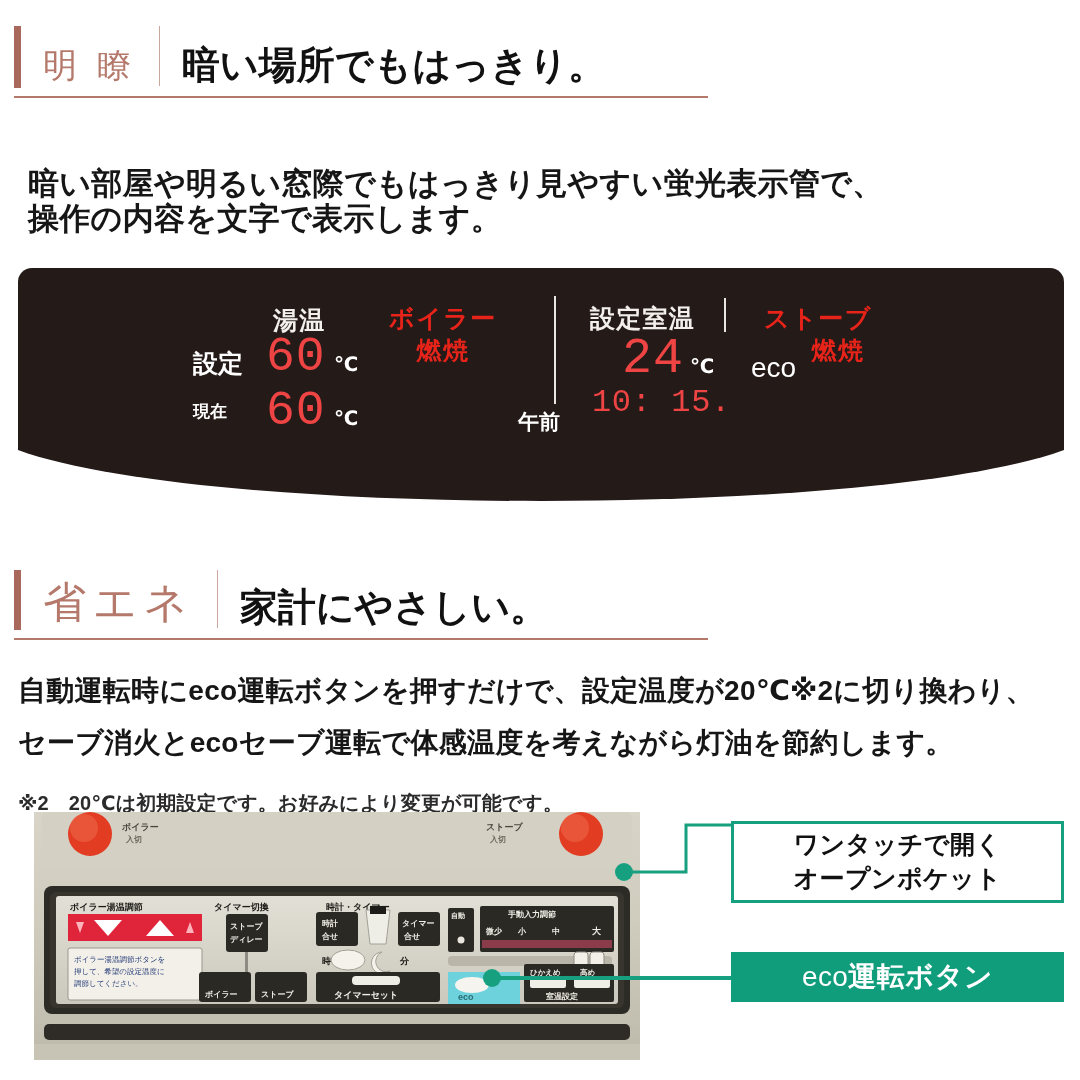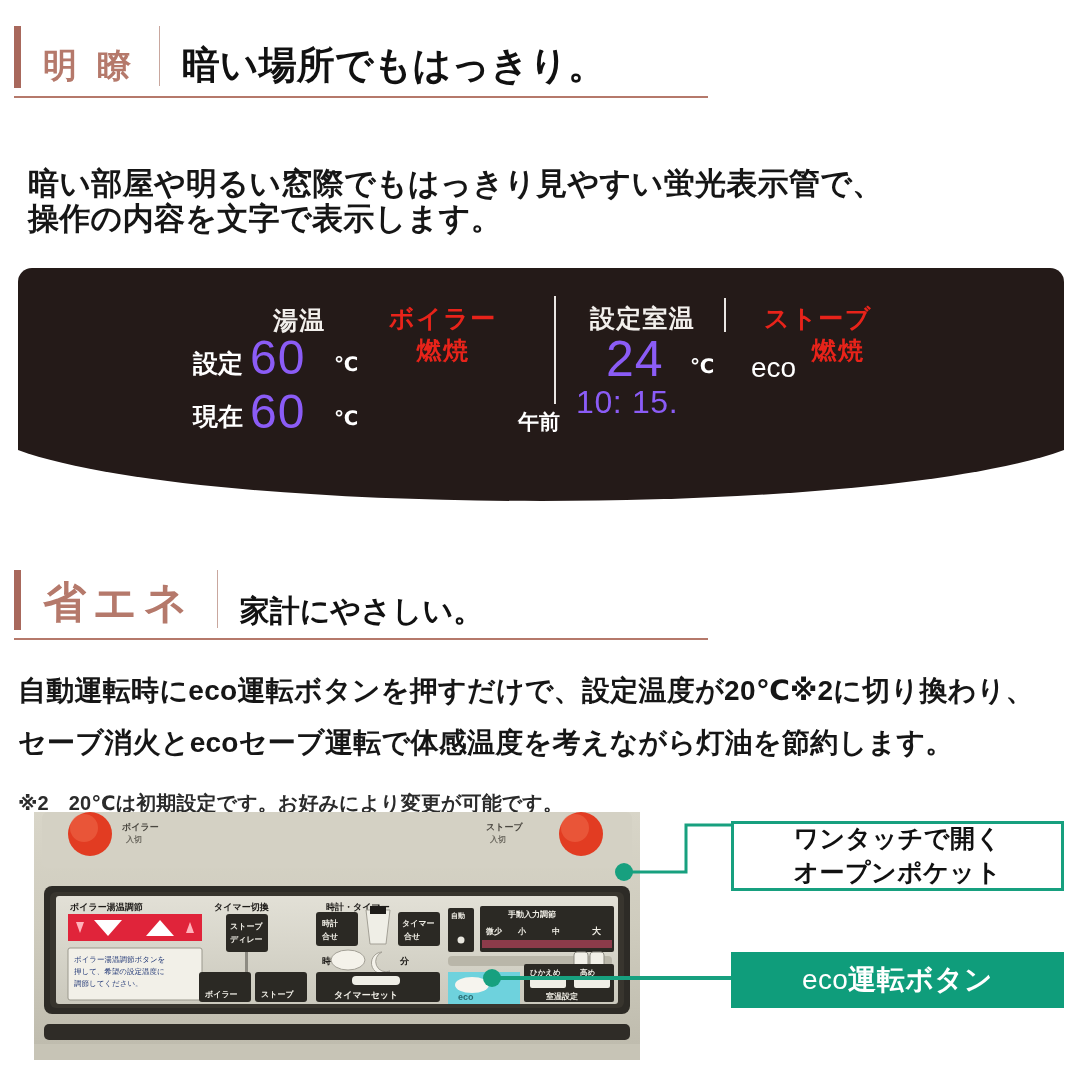--- a/index.html
+++ b/index.html
@@ -27,21 +27,21 @@
     background: #a8685c;
     flex: 0 0 auto;
   }
   .head-inner {
     display: flex;
     align-items: flex-end;
     padding-left: 22px;
   }
   .head-tag {
     color: #b5796b;
-    font-weight: 700;
+    font-weight: 400;
     letter-spacing: 0.16em;
     line-height: 1;
     text-align: right;
   }
   .head-divider {
     width: 1px;
     background: #c9a79e;
     margin: 0 22px 2px 22px;
     align-self: stretch;
   }
@@ -98,25 +98,26 @@
   .vfd-red {
     position: absolute;
     font-weight: 700;
     color: #e8231a;
     letter-spacing: 0.06em;
     white-space: nowrap;
     text-align: center;
   }
   .vfd-seg {
     position: absolute;
-    font-family: Liberation Sans, sans-serif;
+    font-family: Liberation Mono, monospace;
     font-weight: 400;
-    color: #8b5cf6;
+    color: #ef4444;
     white-space: nowrap;
     letter-spacing: 0.02em;
+    margin-left: 16px;
   }
   .vfd-small {
     position: absolute;
     font-weight: 700;
     color: #ffffff;
     white-space: nowrap;
   }
   .vfd-sep {
     position: absolute;
     width: 2px;
@@ -139,34 +140,34 @@
     display: flex;
     flex-direction: column;
     align-items: center;
     justify-content: center;
     text-align: center;
   }
   #callout-pocket {
     left: 731px;
     top: 821px;
     width: 333px;
-    height: 70px;
+    height: 82px;
     border: 3px solid #17a07f;
     background: #ffffff;
     color: #111111;
     font-weight: 700;
     line-height: 1.35;
     font-size: 25px;
     letter-spacing: 0.02em;
   }
   #callout-eco {
     left: 731px;
     top: 952px;
     width: 333px;
-    height: 56px;
+    height: 50px;
     background: #0f9d7b;
     color: #ffffff;
     font-weight: 700;
     font-size: 28px;
     letter-spacing: 0.02em;
   }
   #callout-eco .eco-word {
     font-weight: 400;
     letter-spacing: 0.01em;
   }
@@ -198,21 +199,21 @@
   </svg>
 
   <div class="vfd-content">
 
     <div class="vfd-label" style="left:255px; top:36px; font-size:25px;">湯温</div>
 
     <div class="vfd-small" style="left:175px; top:79px; font-size:25px;">設定</div>
     <div class="vfd-seg" style="left:232px; top:62px; font-size:48px;">60</div>
     <div class="vfd-small" style="left:316px; top:84px; font-size:20px;">℃</div>
 
-    <div class="vfd-small" style="left:175px; top:132px; font-size:25px;">現在</div>
+    <div class="vfd-small" style="left:175px; top:132px; font-size:17px;">現在</div>
     <div class="vfd-seg" style="left:232px; top:116px; font-size:48px;">60</div>
     <div class="vfd-small" style="left:316px; top:138px; font-size:20px;">℃</div>
 
     <div class="vfd-red" style="left:345px; top:34px; width:160px; font-size:25px;">ボイラー</div>
     <div class="vfd-red" style="left:345px; top:66px; width:160px; font-size:25px;">燃焼</div>
 
     <div class="vfd-sep" style="left:536px; top:28px; height:108px;"></div>
 
     <div class="vfd-label" style="left:572px; top:34px; font-size:25px;">設定室温</div>
     <div class="vfd-seg" style="left:588px; top:62px; font-size:50px;">24</div>
@@ -228,21 +229,21 @@
     <div class="vfd-small" style="left:500px; top:140px; font-size:21px;">午前</div>
     <div class="vfd-seg" style="left:558px; top:116px; font-size:32px;">10: 15.</div>
   </div>
 </div>
 
 <div class="section-head" id="head-2" style="left:14px; top:570px; height:60px;">
   <div class="head-bar"></div>
   <div class="head-inner">
     <span class="head-tag" style="font-size:43px; padding-bottom:6px;">省エネ</span>
     <span class="head-divider"></span>
-    <span class="head-title" style="font-size:30px; padding-bottom:4px;">家計にやさしい。</span>
+    <span class="head-title" style="font-size:38px; padding-bottom:4px;">家計にやさしい。</span>
   </div>
 </div>
 <div class="head-rule" style="left:14px; top:638px; width:694px;"></div>
 
 <div class="para" style="left:18px; top:672px; font-size:28px;">自動運転時にeco運転ボタンを押すだけで、設定温度が20℃※2に切り換わり、</div>
 <div class="para" style="left:18px; top:724px; font-size:28px;">セーブ消火とecoセーブ運転で体感温度を考えながら灯油を節約します。</div>
 <div class="note" style="left:18px; top:770px; font-size:20px;">※2　20℃は初期設定です。お好みにより変更が可能です。</div>
 
 <div id="panel-photo">
   <svg viewBox="0 0 606 248" width="606" height="248">

